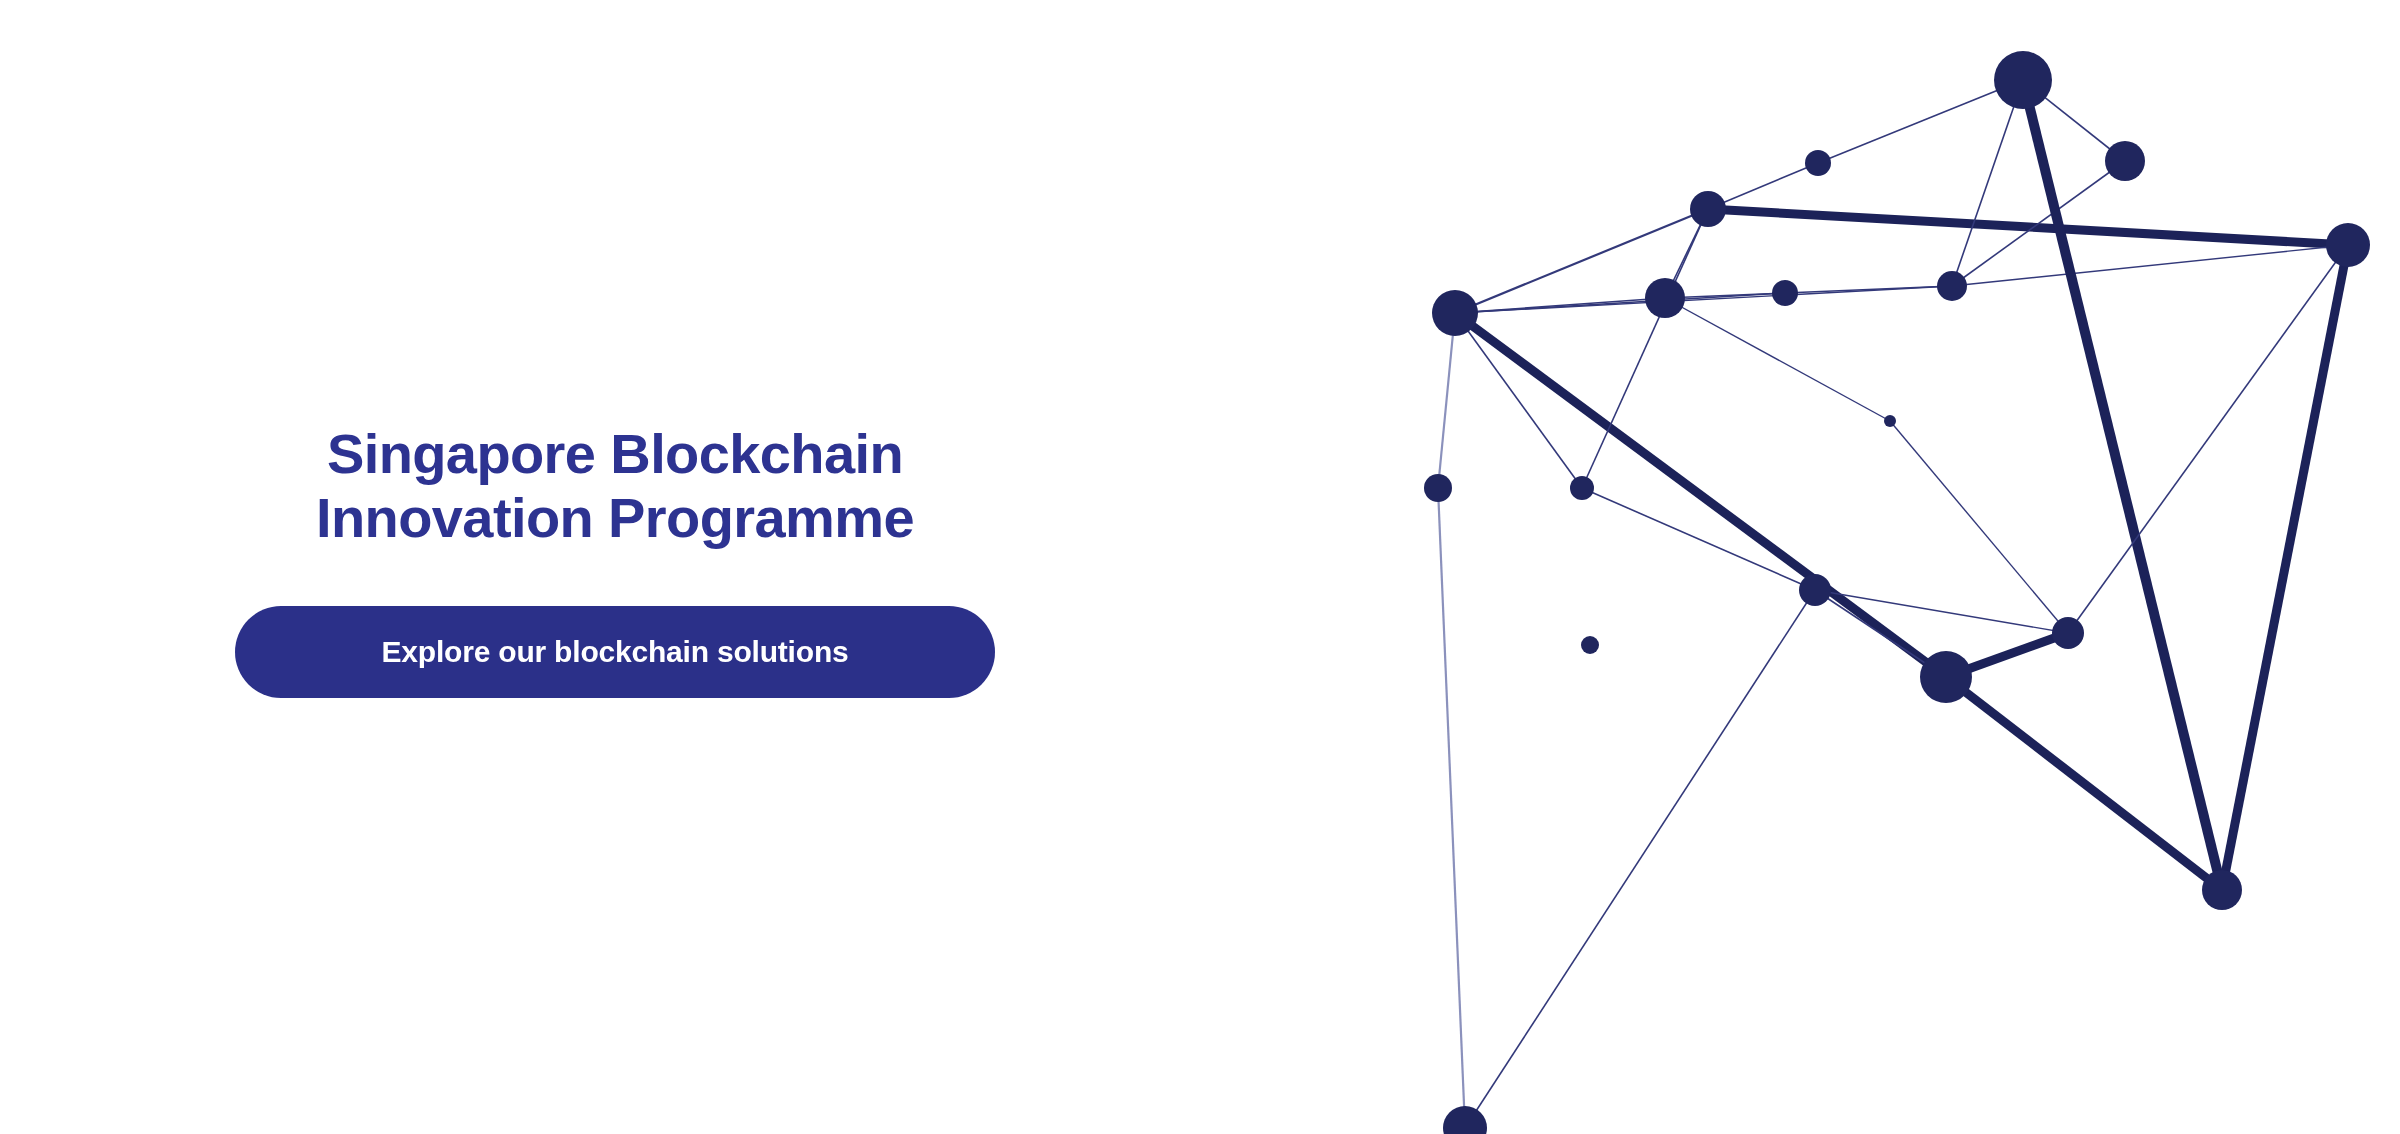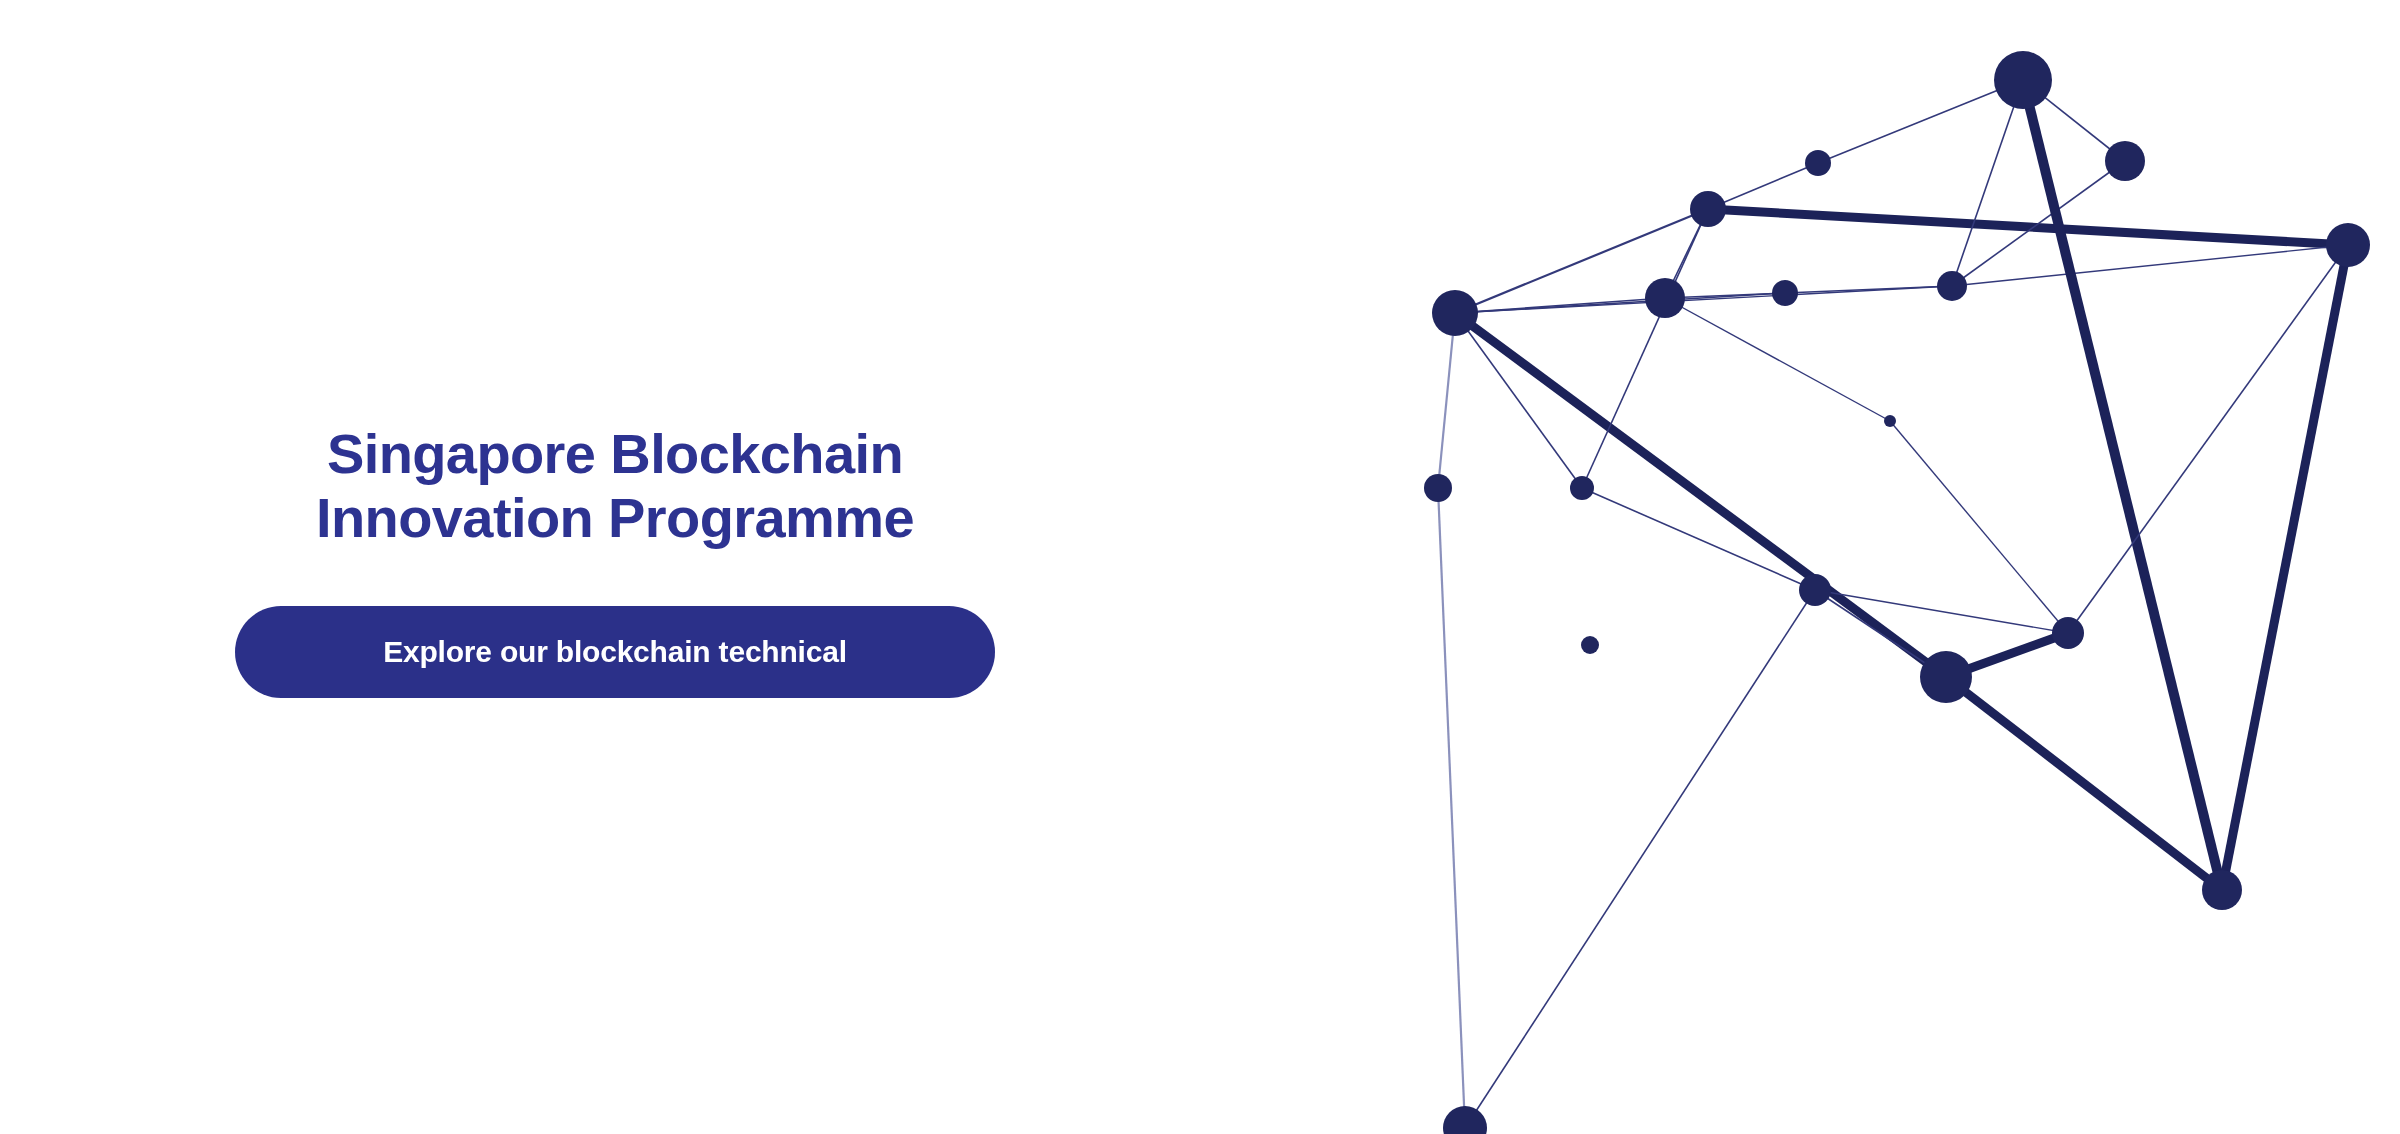--- a/index.html
+++ b/index.html
@@ -81,21 +81,21 @@
 </head>
 <body>
 
 <div class="hero">
 
   <div class="hero-copy">
     <div class="copy-inner">
       <h1 class="hero-title">Singapore Blockchain
 Innovation Programme</h1>
       <div class="cta-wrap">
-        <button class="cta-button">Explore our blockchain technical</button>
+        <button class="cta-button">Explore our blockchain solutions</button>
       </div>
     </div>
   </div>
 
   <div class="network-graphic">
     <svg id="network-svg" viewBox="0 0 1200 1134" preserveAspectRatio="xMinYMin slice">
       <g id="edge-layer">
           <line x1="255" y1="313" x2="508" y2="209" stroke="#33397a" stroke-width="2.2" stroke-linecap="butt"></line>
           <line x1="255" y1="313" x2="465" y2="298" stroke="#33397a" stroke-width="1.6" stroke-linecap="butt"></line>
           <line x1="255" y1="313" x2="585" y2="293" stroke="#33397a" stroke-width="1.4" stroke-linecap="butt"></line>

